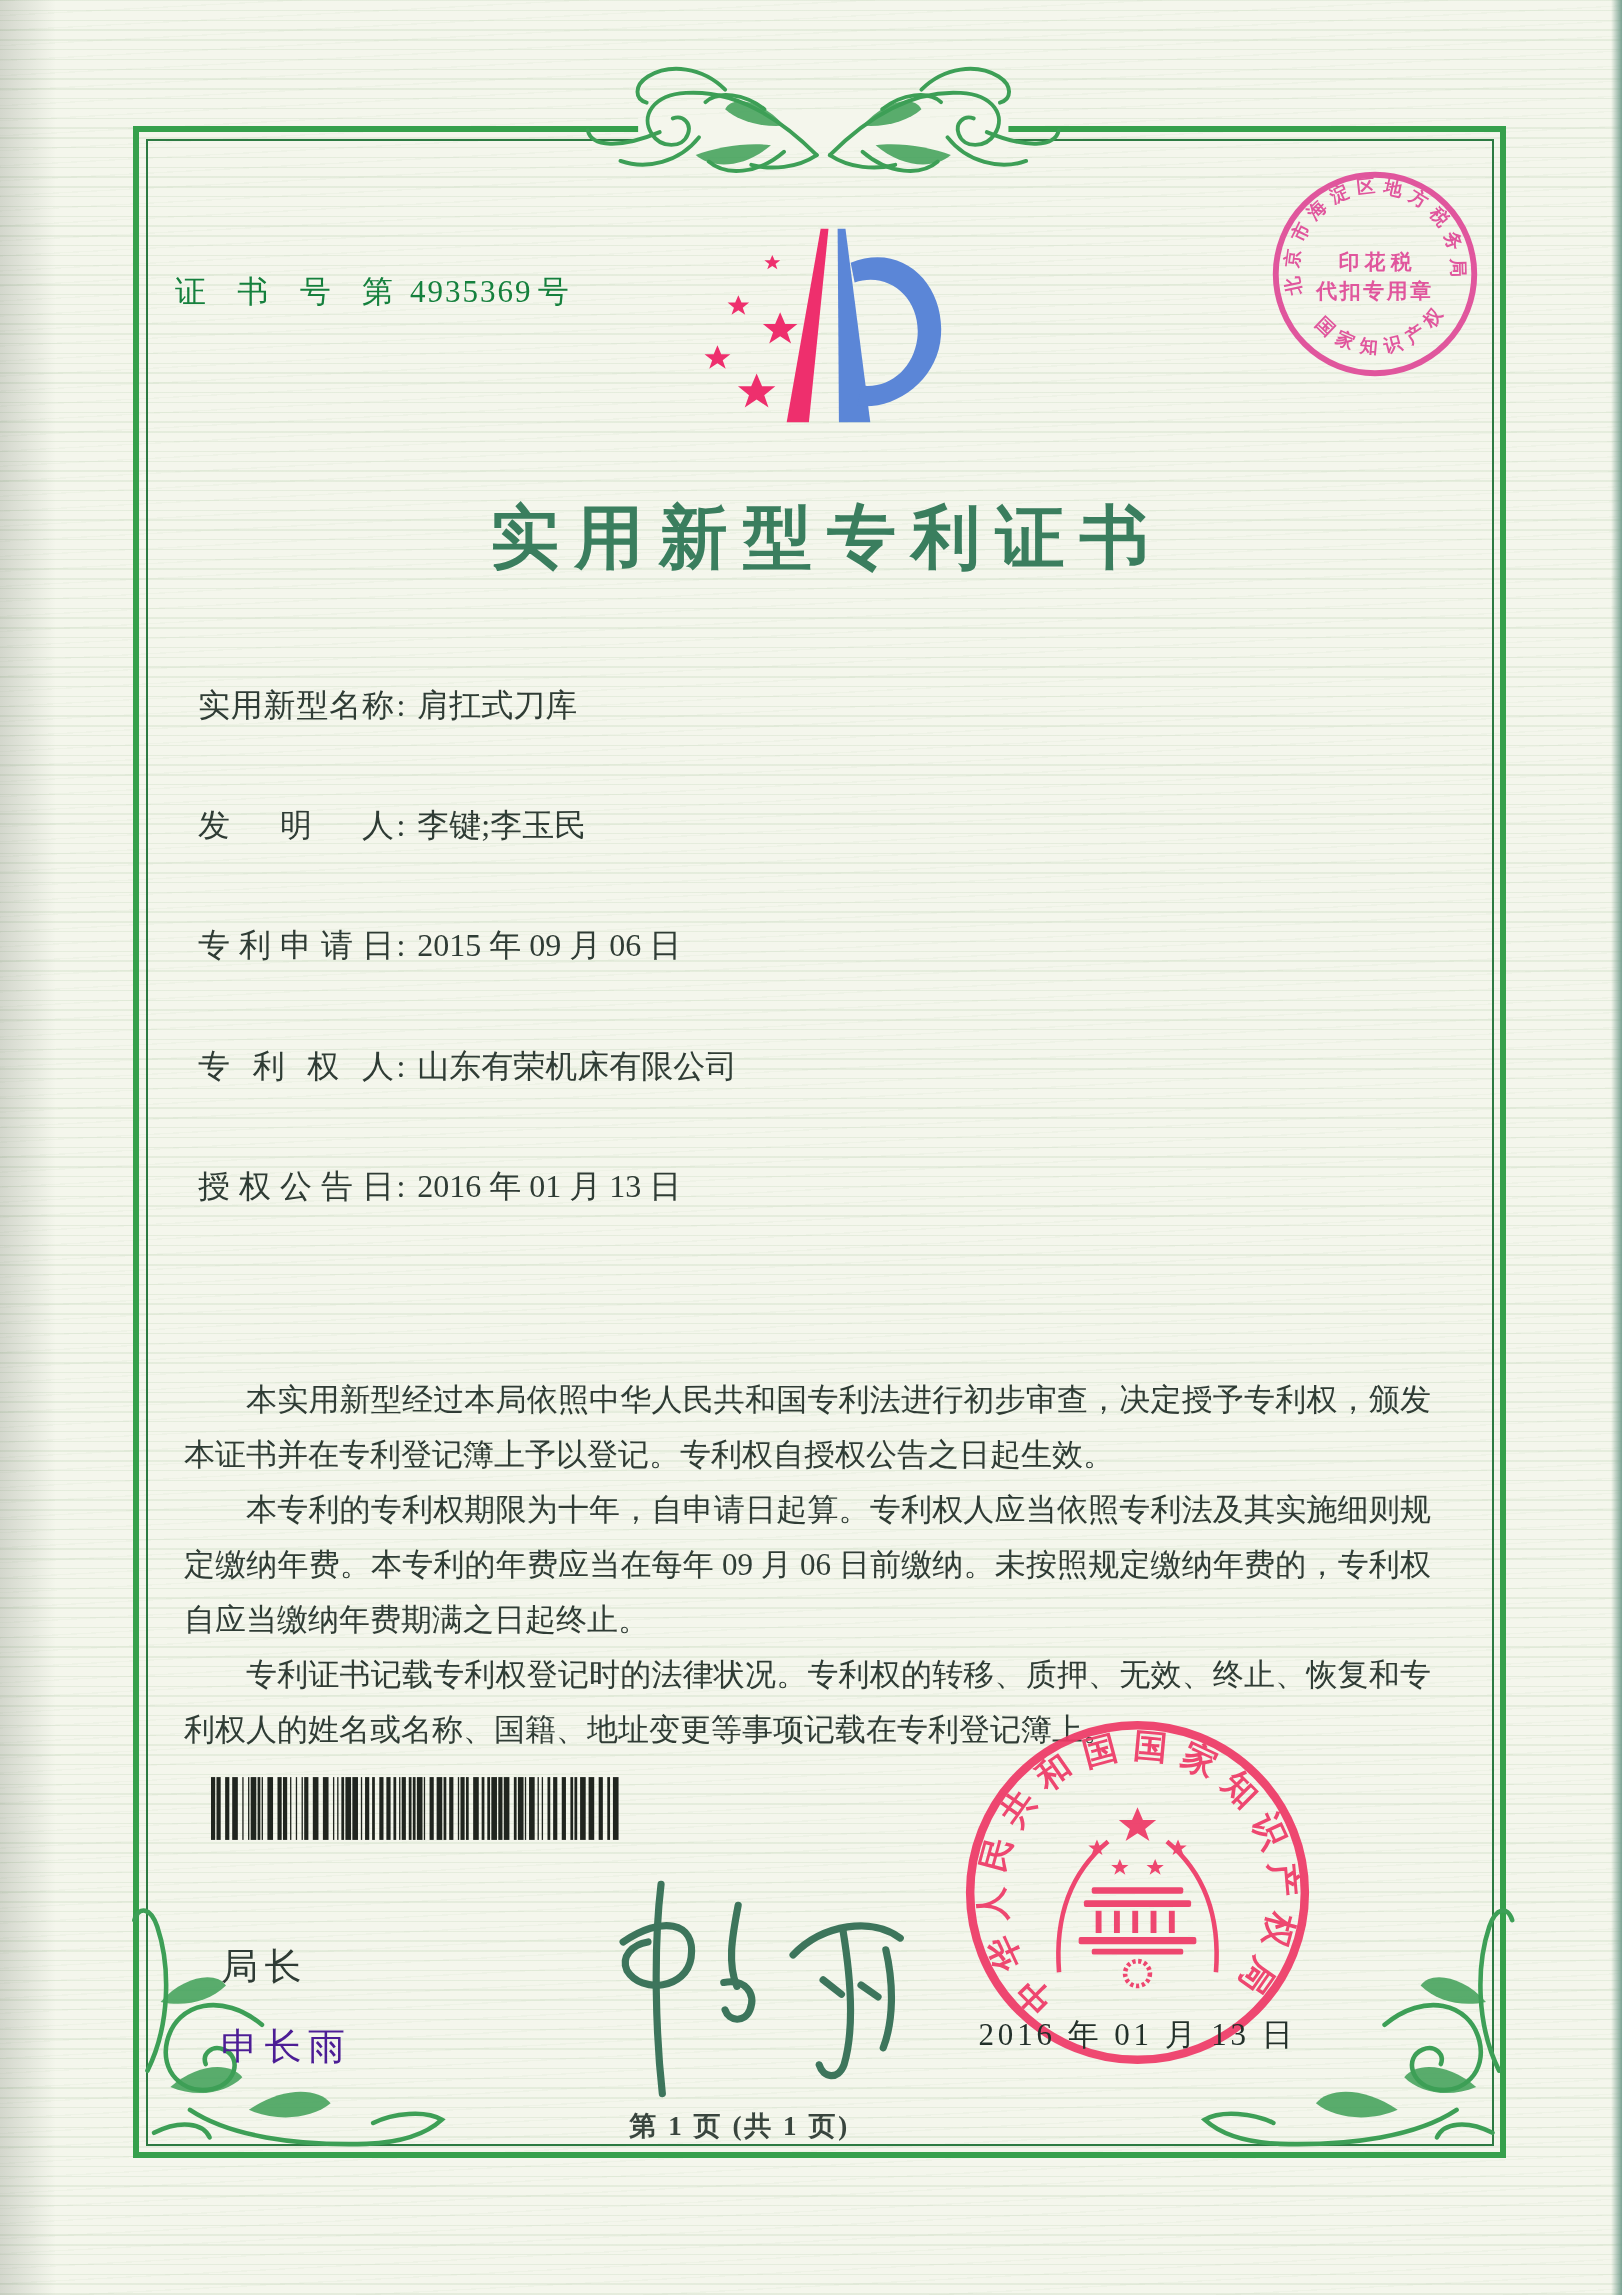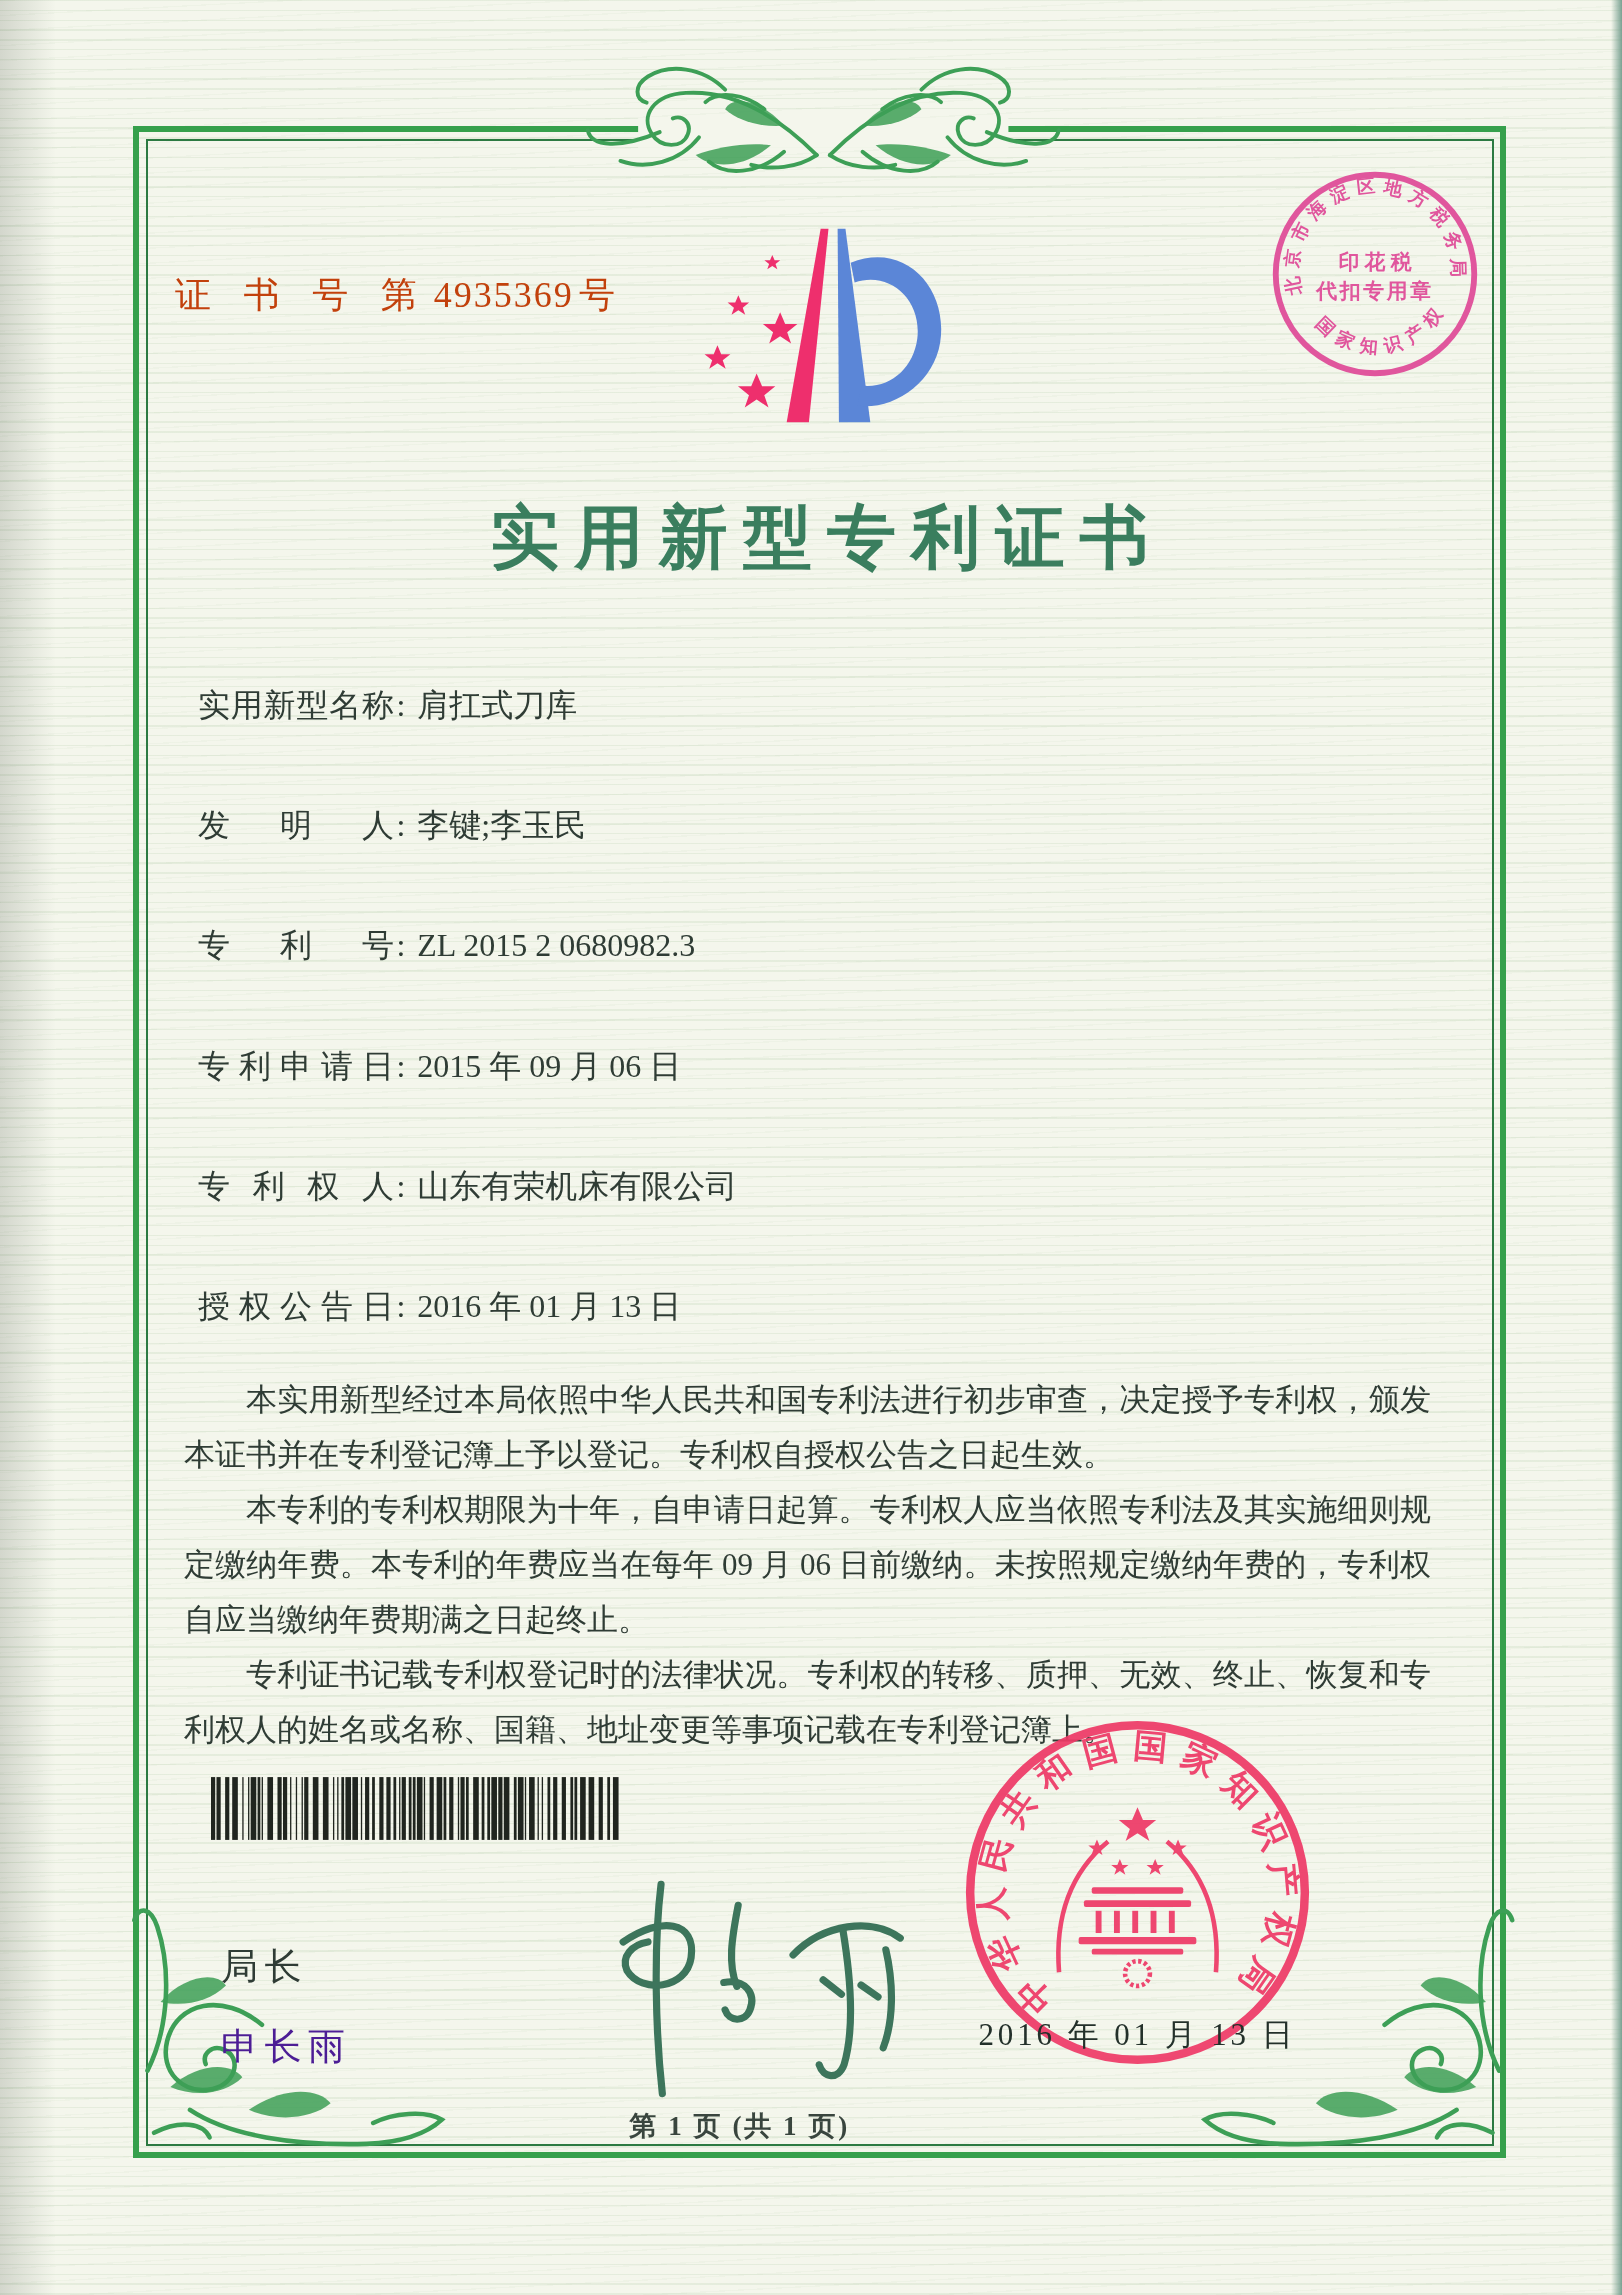--- a/index.html
+++ b/index.html
@@ -31,21 +31,21 @@
   .frame-outer{
     position:absolute;left:133px;top:126px;width:1373px;height:2032px;
     border:6.5px solid #36a04c;box-sizing:border-box;
   }
   .frame-outer::after{
     content:"";position:absolute;inset:6.5px;
     border:2px solid #2c7a42;
   }
   .ornaments{position:absolute;left:0;top:0;pointer-events:none;}
   .cert-no{
-    position:absolute;left:175px;top:271px;font-size:36px;color:#c2410c;
+    position:absolute;left:175px;top:271px;font-size:31px;color:#15803d;
     white-space:nowrap;
   }
   .cert-no .sp{letter-spacing:11.8px;}
   .cert-no .num{letter-spacing:2px;padding:0 5.2px;}
   .logo{position:absolute;left:674px;top:221px;}
   .tax-stamp{position:absolute;left:1264px;top:163px;}
   .doc-title{
     position:absolute;left:133px;top:492px;width:1373px;
     text-align:center;font-size:69px;font-weight:bold;color:#3a7e5e;
     letter-spacing:.22em;text-indent:.22em;white-space:nowrap;
@@ -156,23 +156,20 @@
 </svg>
 
 <div class="doc-title">实用新型专利证书</div>
 
 <div class="fields">
   <div class="field-row">
     <span class="field-label">实用新型名称</span><span class="field-colon">:</span><span>肩扛式刀库</span>
   </div>
   <div class="field-row">
     <span class="field-label">发明人</span><span class="field-colon">:</span><span>李键;李玉民</span>
-  </div>
-  <div class="field-row">
-    <span class="field-label">专利号</span><span class="field-colon">:</span><span>ZL 2015 2 0680982.3</span>
   </div>
   <div class="field-row">
     <span class="field-label">专利申请日</span><span class="field-colon">:</span><span>2015 年 09 月 06 日</span>
   </div>
   <div class="field-row">
     <span class="field-label">专利权人</span><span class="field-colon">:</span><span>山东有荣机床有限公司</span>
   </div>
   <div class="field-row">
     <span class="field-label">授权公告日</span><span class="field-colon">:</span><span>2016 年 01 月 13 日</span>
   </div>

